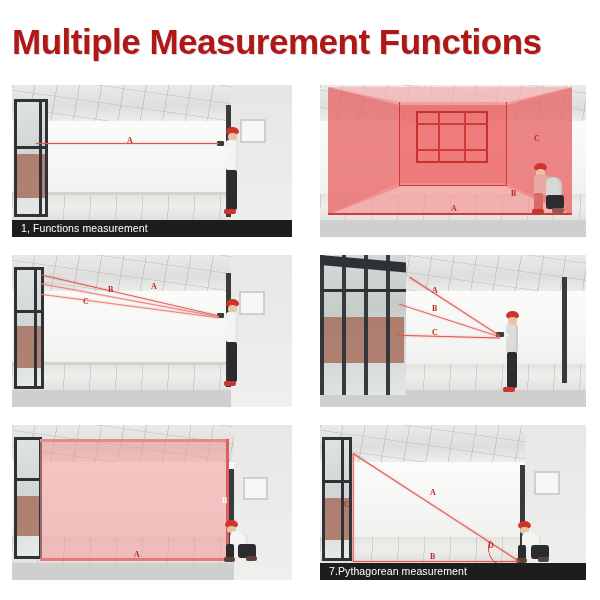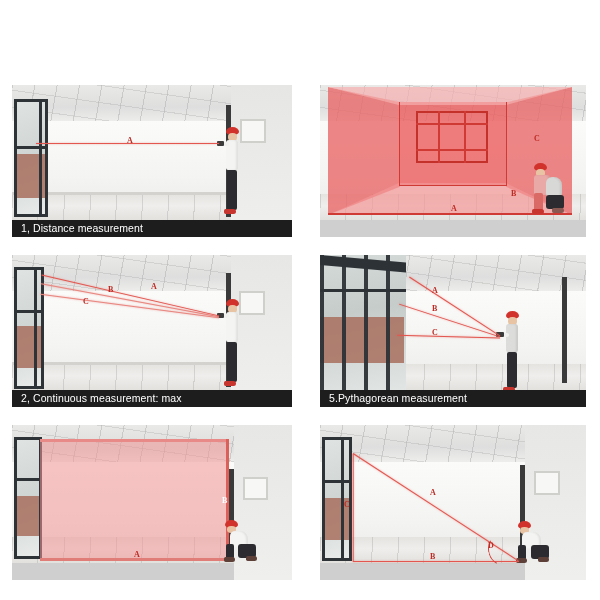--- a/index.html
+++ b/index.html
@@ -133,20 +133,21 @@
     border-top-color:transparent;
     border-right-color:transparent;
     border-bottom-color:transparent;
   }
 </style>
 </head>
 <body>
 
 <div class="page">
 
+  <div class="title">Multiple Measurement Functions</div>
 
   <div class="grid">
 
     <div class="panel" style="left:12px;top:3px;width:280px;height:152px;">
       <div class="photo">
         <div class="ceiling">
             <div class="ceil-grid"></div>
           </div>
         <div class="wall"></div>
         <div class="floor">
@@ -173,21 +174,21 @@
           <div class="arm" style="left:0px;top:15px;width:7px;height:4px;"></div>
           <div class="legs" style="left:5px;top:43px;width:10px;height:40px;"></div>
           <div class="shoe" style="left:2px;top:82px;width:12px;height:5px;"></div>
         </div>
 
         <div style="position:absolute;left:205px;top:56px;width:7px;height:5px;background:#3b3b3b;border-radius:1px;"></div>
 
         <div class="laser" style="left:24px;top:58px;width:183px;"></div>
         <div class="lbl" style="left:115px;top:52px;">A</div>
       </div>
-      <div class="caption">1, Distance measurement</div>
+      <div class="caption">1, Functions measurement</div>
     </div>
 
     <div class="panel" style="left:320px;top:3px;width:266px;height:152px;">
       <div class="photo">
         <div class="ceiling">
             <div class="ceil-grid"></div>
           </div>
         <div class="wall"></div>
         <div class="floor">
             <div class="floor-lines"></div>
@@ -260,21 +261,20 @@
         <div style="position:absolute;left:205px;top:58px;width:7px;height:5px;background:#3b3b3b;border-radius:1px;"></div>
 
         <div class="laser" style="left:207px;top:60px;width:182px;transform:rotate(180deg) rotate(13deg);"></div>
         <div class="laser laser-soft" style="left:207px;top:61px;width:181px;transform:rotate(180deg) rotate(10.5deg);"></div>
         <div class="laser laser-soft" style="left:207px;top:62px;width:180px;transform:rotate(180deg) rotate(7.5deg);"></div>
 
         <div class="lbl" style="left:139px;top:28px;">A</div>
         <div class="lbl" style="left:96px;top:31px;">B</div>
         <div class="lbl" style="left:71px;top:43px;">C</div>
       </div>
-      <div class="caption">2, Continuous measurement: max</div>
     </div>
 
     <div class="panel" style="left:320px;top:173px;width:266px;height:152px;">
       <div class="photo">
         <div class="ceiling">
             <div class="ceil-grid"></div>
           </div>
         <div class="wall"></div>
         <div class="floor">
             <div class="floor-lines"></div>
@@ -300,21 +300,20 @@
         <div style="position:absolute;left:176px;top:77px;width:8px;height:5px;background:#3b3b3b;border-radius:1px;"></div>
 
         <div class="laser" style="left:180px;top:80px;width:108px;transform:rotate(180deg) rotate(33deg);"></div>
         <div class="laser" style="left:180px;top:81px;width:106px;transform:rotate(180deg) rotate(18deg);"></div>
         <div class="laser" style="left:180px;top:82px;width:103px;transform:rotate(180deg) rotate(1.5deg);"></div>
 
         <div class="lbl" style="left:112px;top:32px;">A</div>
         <div class="lbl" style="left:112px;top:50px;">B</div>
         <div class="lbl" style="left:112px;top:74px;">C</div>
       </div>
-      <div class="caption">5.Pythagorean measurement</div>
     </div>
 
     <div class="panel" style="left:12px;top:343px;width:280px;height:155px;">
       <div class="photo">
         <div class="ceiling">
             <div class="ceil-grid"></div>
           </div>
         <div class="wall"></div>
         <div class="floor">
             <div class="floor-lines"></div>
@@ -384,16 +383,17 @@
         <div class="laser" style="left:33px;top:28px;width:108px;transform:rotate(90deg);"></div>
         <div class="laser" style="left:33px;top:136px;width:166px;"></div>
         <div class="laser" style="left:33px;top:28px;width:197px;transform:rotate(33deg);"></div>
         <div class="arc" style="left:168px;top:107px;width:32px;height:32px;transform:rotate(-15deg);"></div>
 
         <div class="lbl" style="left:110px;top:64px;">A</div>
         <div class="lbl" style="left:110px;top:128px;">B</div>
         <div class="lbl" style="left:24px;top:76px;">C</div>
         <div class="lbl" style="left:168px;top:117px;">D</div>
       </div>
+      <div class="caption">7.Pythagorean measurement</div>
     </div>
 
   </div>
 </div>
 
 </body></html>

